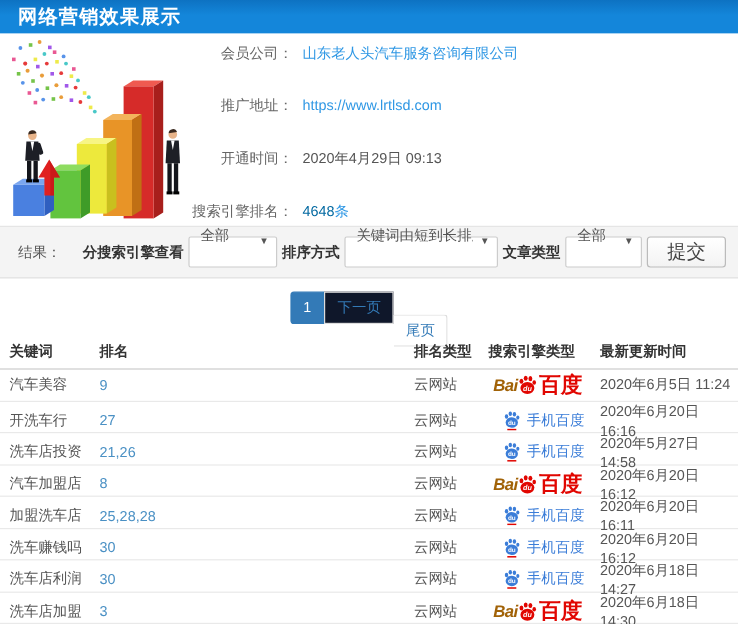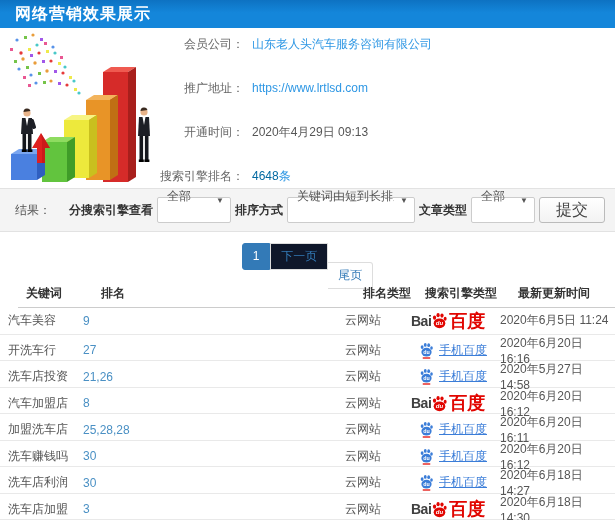--- a/index.html
+++ b/index.html
@@ -43,35 +43,35 @@
   .page-btn { min-width:28px; height:27px; padding:0 10px; display:flex; align-items:center; justify-content:center;
     font-size:12px; border:1px solid #ddd; color:#337ab7; cursor:pointer; background:#fff; }
   .page-btn.active { background:#337ab7; border-color:#337ab7; color:#fff; border-radius:3px 0 0 3px; }
   .page-btn.next { background:#0f172a; }
   .page-btn.last { border-radius:0 3px 3px 0; border-left:none;margin-top:38px; }
 
   
   .table { width:615px; font-size:12px; }
   .t-row { display:grid; grid-template-columns:75px 262px 62px 93px auto;
     align-items:center; height:26.5px; border-bottom:1px solid #e9e9e9; padding-left:8px; }
-  .t-head { height:28px; font-weight:bold; color:#333; border-bottom:1px solid #ccc;margin-left:18px; }
+  .t-head { height:28px; font-weight:bold; color:#333; border-bottom:1px solid #ccc; }
   .c-keyword { color:#555; }
   .c-rank { color:#4a90c4; cursor:pointer; }
   .c-ranktype { color:#555; }
   .c-date { color:#555; }
   .c-engine { display:flex; align-items:center; padding-left:4px; }
 
   
   .bd-logo { display:flex; align-items:center; }
-  .bd-bai { color:#404040; font-weight:bold; font-size:14px; letter-spacing:-0.5px; }
+  .bd-bai { color:#a16207; font-weight:bold; font-size:14px; font-style:italic; letter-spacing:-0.5px; }
   .bd-cn  { color:#e10601; font-weight:bold; font-size:18px; margin-left:1px; }
   .paw { display:inline-block; }
   
   .mb-logo { display:flex; align-items:center; margin-left:8px; }
-  .mb-text { color:#3b7dd8; font-size:12px; margin-left:5px;text-decoration:underline; }
+  .mb-text { color:#3b7dd8; font-size:12px; margin-left:5px; }
 </style>
 </head>
 <body>
 
 <div class="topbar">
   <span class="title">网络营销效果展示</span>
 </div>
 
 <div class="info-section">
 

